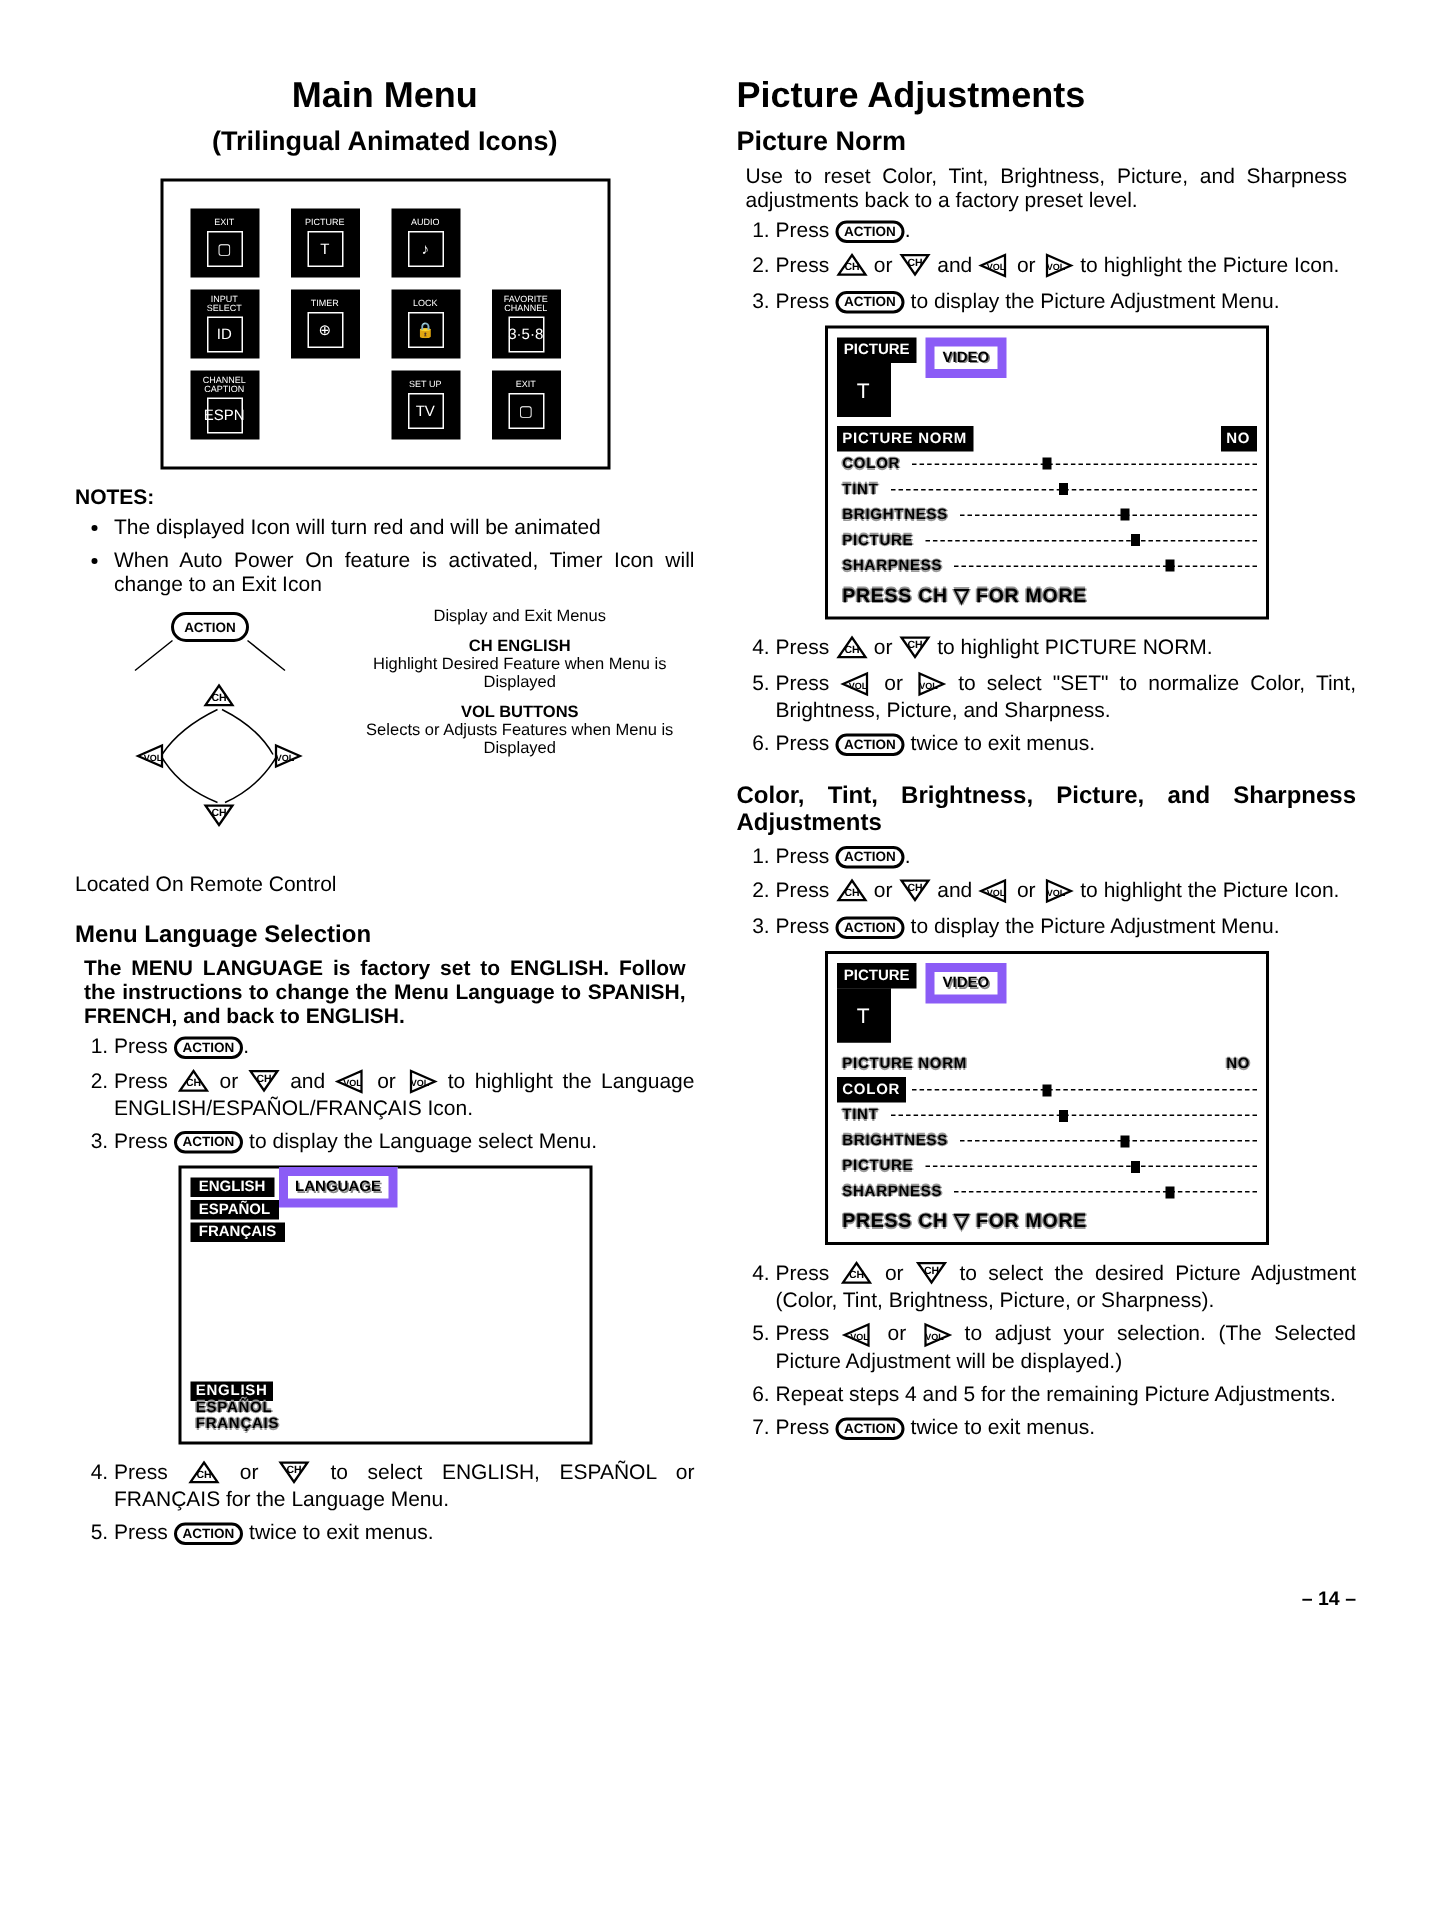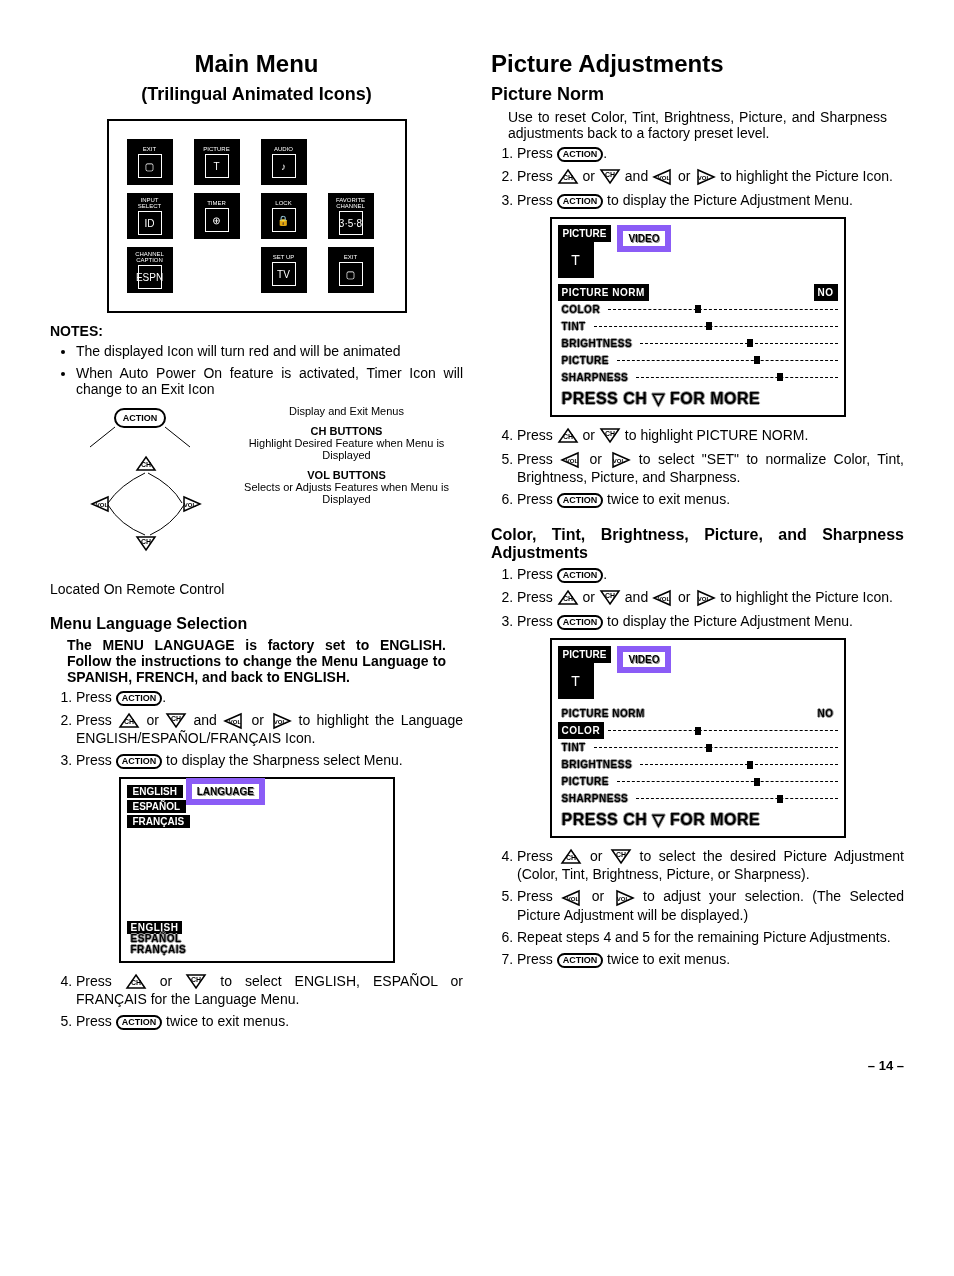--- a/index.html
+++ b/index.html
@@ -53,21 +53,21 @@
   }
   ol {
     margin: 4px 0 8px 0;
     padding-left: 26px;
   }
   ol li {
     margin-bottom: 6px;
     text-align: justify;
   }
   p {
-    margin: 4px 17px;
+    margin: 4px 6px;
     text-align: justify;
   }
   .bold {
     font-weight: bold;
   }
   .icon-grid-box {
     border: 2px solid #000;
     width: 260px;
     margin: 0 auto 10px auto;
     padding: 18px;
@@ -214,21 +214,21 @@
     border-top: 1px dashed #000;
   }
   .slider .thumb {
     position: absolute;
     width: 6px;
     height: 8px;
     background: #000;
     top: 0;
   }
   .osd-footer {
-    font-size: 16px;
+    font-size: 13px;
     font-weight: bold;
     margin-top: 2px;
   }
   .lang-osd {
     border: 2px solid #000;
     width: 260px;
     margin: 6px auto 10px auto;
     padding: 6px;
     min-height: 170px;
     position: relative;
@@ -356,21 +356,21 @@
         <g transform="translate(40,90)">
             <use href="#tri-left"></use>
           </g>
         <g transform="translate(130,90)">
             <use href="#tri-right"></use>
           </g>
         <path d="M95 68 Q70 80 58 98 M98 68 Q122 80 132 98 M58 100 Q70 120 95 130 M134 100 Q122 120 100 130" stroke="#000" stroke-width="1" fill="none"></path>
       </svg>
       <div class="remote-text">
         <div style="text-align:center">Display and Exit Menus</div>
-        <div class="bhead">CH BUTTONS</div>
+        <div class="bhead">CH ENGLISH</div>
         <div>Highlight Desired Feature when Menu is Displayed</div>
         <div class="bhead">VOL BUTTONS</div>
         <div>Selects or Adjusts Features when Menu is Displayed</div>
       </div>
     </div>
     <div>Located On Remote Control</div>
 
     <h3>Menu Language Selection</h3>
     <p class="bold">The MENU LANGUAGE is factory set to ENGLISH. Follow the instructions to change the Menu Language to SPANISH, FRENCH, and back to ENGLISH.</p>
     <ol>
@@ -385,21 +385,21 @@
             </svg>
           </span><span> and </span><span class="arrow-btn">
             <svg>
               <use href="#tri-left"></use>
             </svg>
           </span><span> or </span><span class="arrow-btn">
             <svg>
               <use href="#tri-right"></use>
             </svg>
           </span><span> to highlight the Language ENGLISH/ESPAÑOL/FRANÇAIS Icon.</span></li>
-      <li><span>Press </span><span class="action-btn">ACTION</span><span> to display the Sharpness select Menu.</span></li>
+      <li><span>Press </span><span class="action-btn">ACTION</span><span> to display the Language select Menu.</span></li>
     </ol>
 
     <div class="lang-osd">
       <div class="lang-top">
         <span class="lang-item">ENGLISH</span>
         <span class="osd-tile-outline">LANGUAGE</span><br>
         <span class="lang-item">ESPAÑOL</span><br>
         <span class="lang-item">FRANÇAIS</span>
       </div>
       <div class="lang-bottom">

